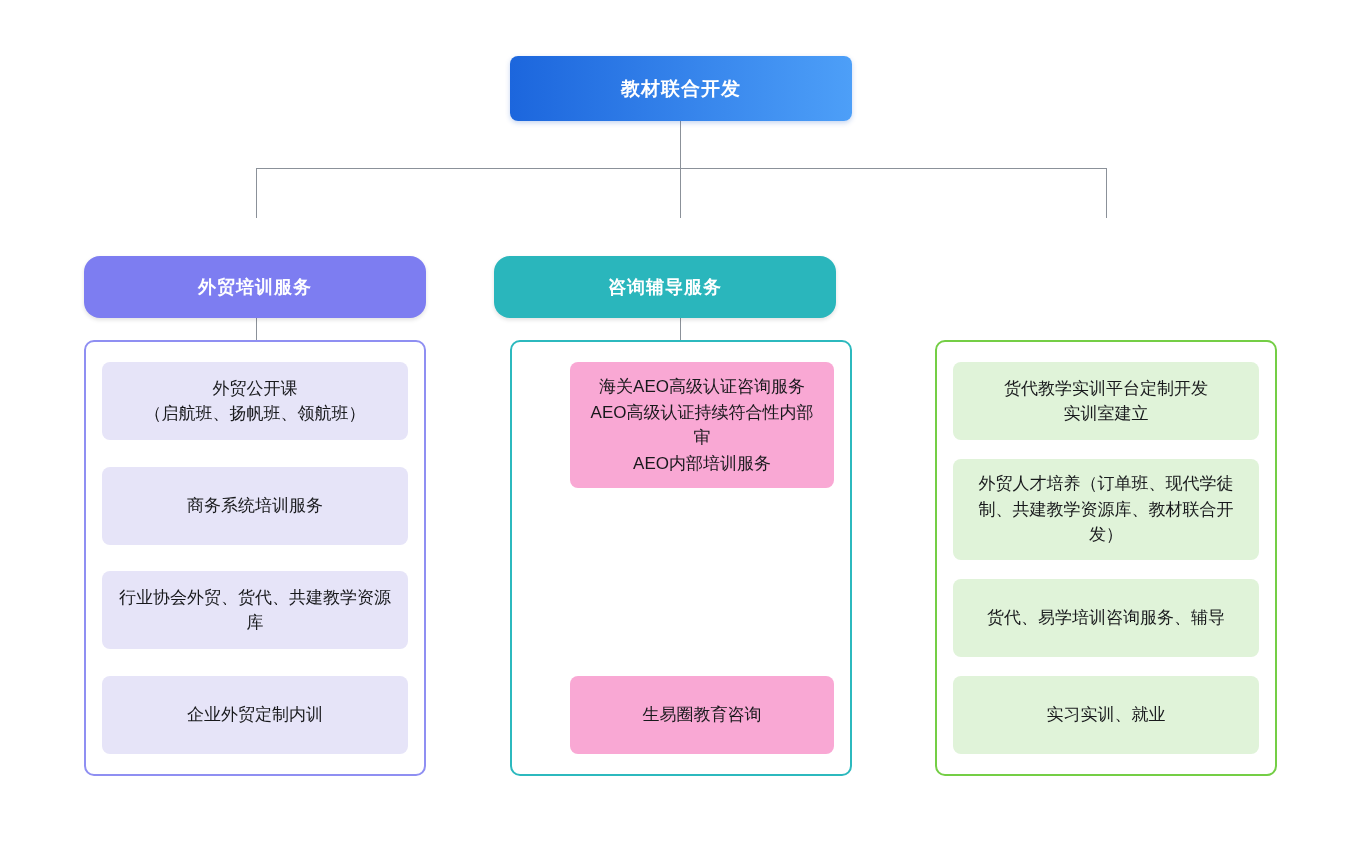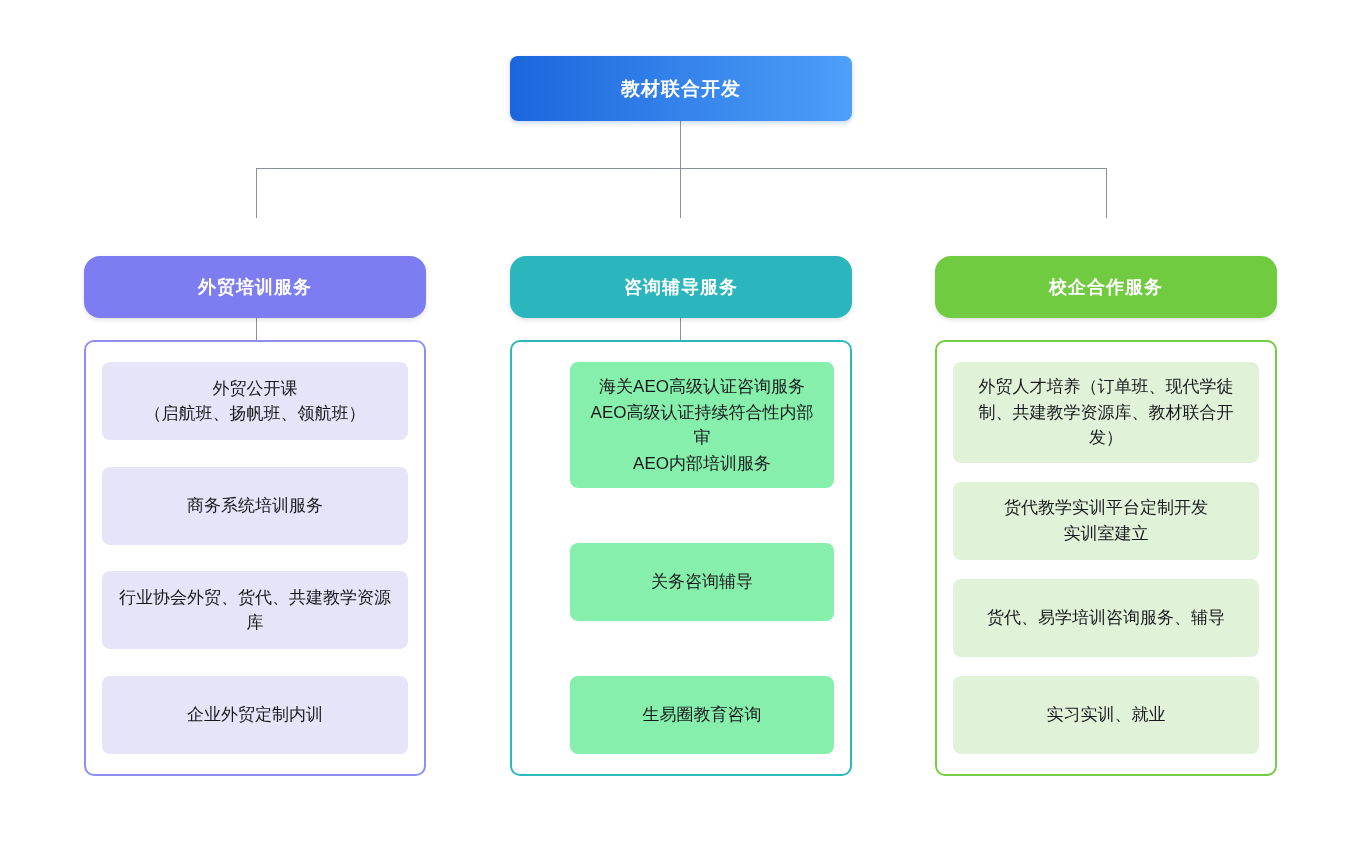--- a/index.html
+++ b/index.html
@@ -54,21 +54,21 @@
     align-items: center;
     justify-content: center;
     color: #ffffff;
     font-size: 18px;
     font-weight: bold;
     letter-spacing: 1px;
     box-shadow: 0 2px 4px rgba(0,0,0,0.12);
     margin-top: 38px;
   }
   .branch-header.purple { left: 84px;  background: #7d7df1; }
-  .branch-header.teal   { left: 510px; background: #2ab6bc; }
+  .branch-header.teal   { left: 494px; background: #2ab6bc; }
   .branch-header.green  { left: 935px; background: #71cb40; }
 
   
   .branch-box {
     position: absolute;
     top: 340px;
     width: 342px;
     height: 436px;
     box-sizing: border-box;
     background: #ffffff;
@@ -90,21 +90,21 @@
     display: flex;
     align-items: center;
     justify-content: center;
     text-align: center;
     font-size: 17px;
     line-height: 1.5;
     color: #18191c;
     white-space: pre-line;
   }
   .branch-box.purple .item { background: #e6e4f8; }
-  .branch-box.teal   .item { background: #86efac; margin-left: 42px; }
+  .branch-box.teal   .item { background: #f9a8d4; margin-left: 42px; }
   .branch-box.green  .item { background: #e0f3d9; }
 </style>
 </head>
 <body>
 
 <div class="canvas">
 
   <div class="line v" style="left:680px; top:121px; height:47px;"></div>
   <div class="line h" style="left:256px; top:168px; width:850px;"></div>
   <div class="line v" style="left:256px; top:168px; height:50px;"></div>
@@ -117,41 +117,37 @@
   <div class="root-node">
     <span>教材联合开发</span>
   </div>
 
   <div class="branch-header purple">
     <span>外贸培训服务</span>
   </div>
   <div class="branch-header teal">
     <span>咨询辅导服务</span>
   </div>
-  <div class="branch-header green">
-    <span>校企合作服务</span>
-  </div>
 
   <div class="branch-box purple">
     <div class="item">外贸公开课
 （启航班、扬帆班、领航班）</div>
     <div class="item">商务系统培训服务</div>
     <div class="item">行业协会外贸、货代、共建教学资源库</div>
     <div class="item">企业外贸定制内训</div>
   </div>
 
   <div class="branch-box teal">
     <div class="item">海关AEO高级认证咨询服务
 AEO高级认证持续符合性内部审
 AEO内部培训服务</div>
-    <div class="item">关务咨询辅导</div>
     <div class="item">生易圈教育咨询</div>
   </div>
 
   <div class="branch-box green">
-    <div class="item">外贸人才培养（订单班、现代学徒制、共建教学资源库、教材联合开发）</div>
     <div class="item">货代教学实训平台定制开发
 实训室建立</div>
+    <div class="item">外贸人才培养（订单班、现代学徒制、共建教学资源库、教材联合开发）</div>
     <div class="item">货代、易学培训咨询服务、辅导</div>
     <div class="item">实习实训、就业</div>
   </div>
 
 </div>
 
 </body></html>

